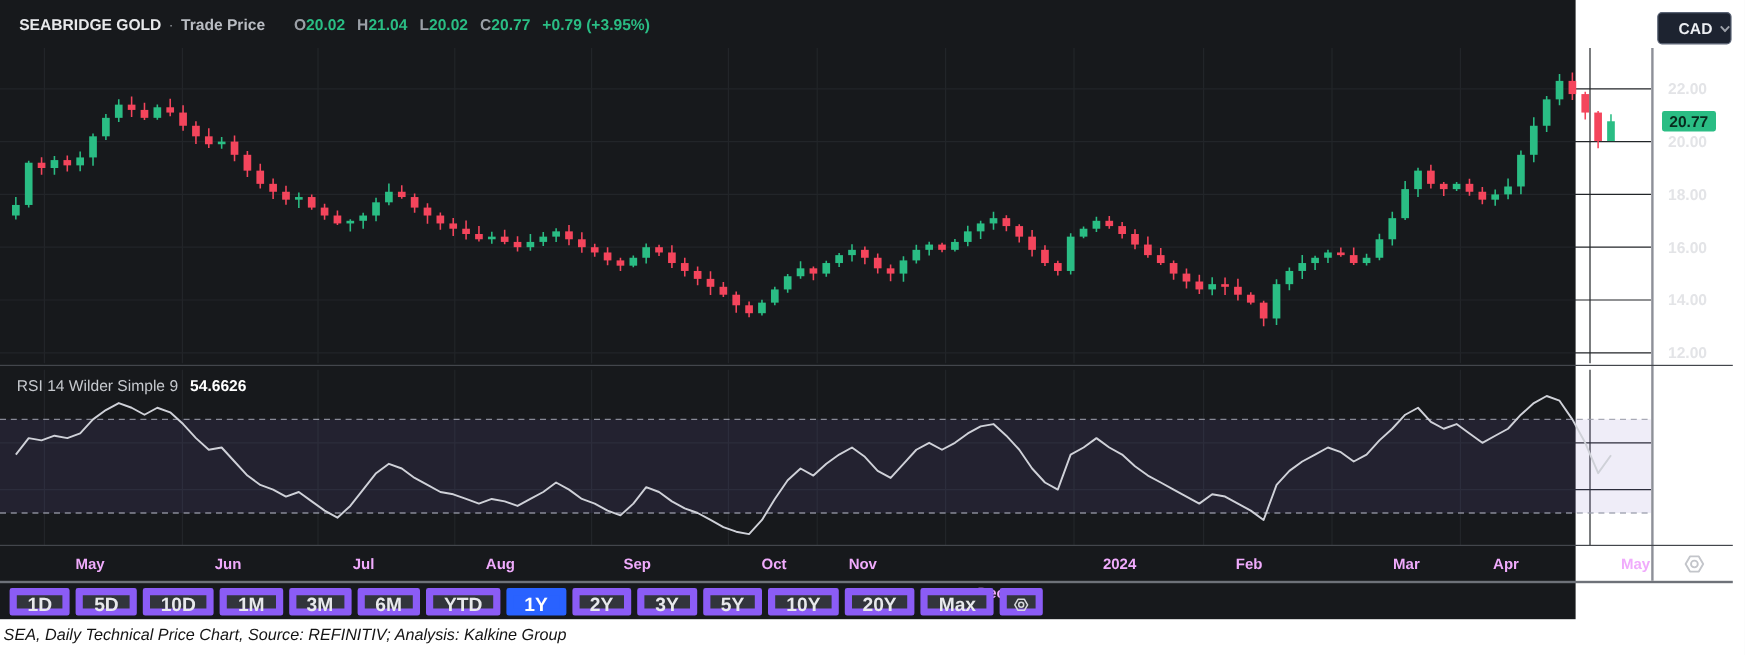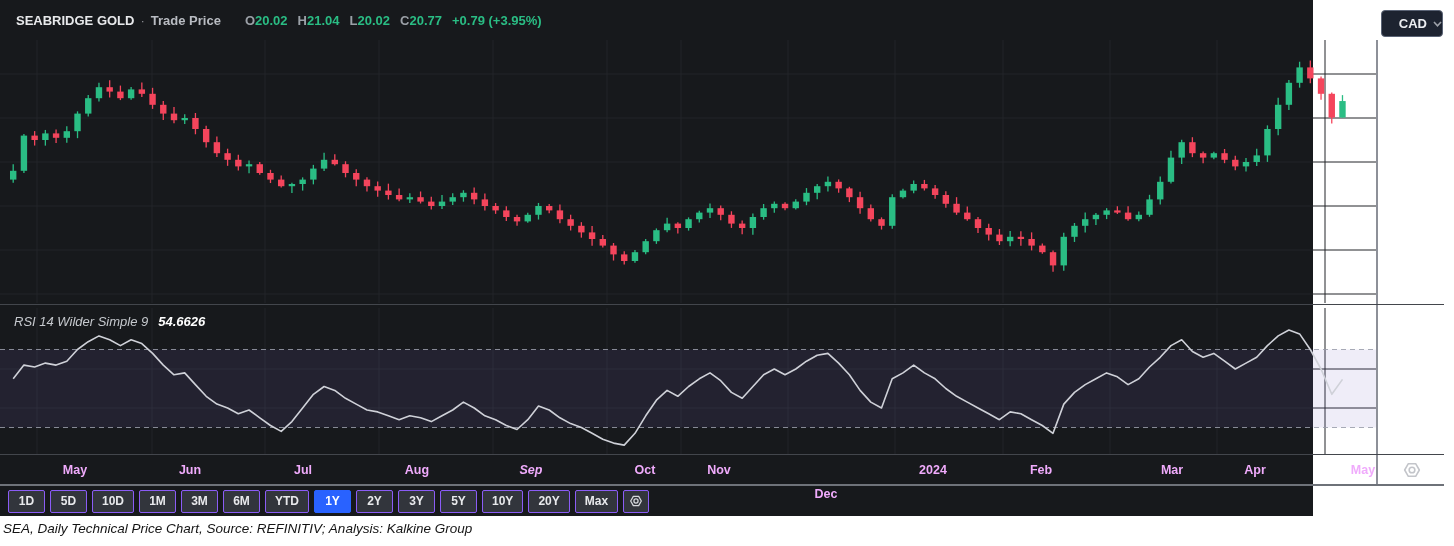--- a/index.html
+++ b/index.html
@@ -17,21 +17,21 @@
   .hdr .chg{color:#2abd84;margin-left:10px;}
 
   .cad-btn{position:absolute;left:1381px;top:10px;width:62px;height:27px;box-sizing:border-box;
            background:#1d2330;border:1px solid #5a6375;border-radius:4px;color:#eceef2;
            font-size:13px;font-weight:700;display:flex;align-items:center;justify-content:flex-end;gap:6px;
            font-family:"Liberation Sans",sans-serif;cursor:pointer;padding:0;}
 
   
   .price-panel{position:absolute;left:0;top:40px;width:1376px;height:263px;}
   .rsi-panel{position:absolute;left:0;top:308px;width:1376px;height:147px;}
-  .rsi-overlay{position:absolute;left:14px;top:314px;font-size:13px;color:#c6c9ce;white-space:nowrap;font-style:italic;}
+  .rsi-overlay{position:absolute;left:14px;top:314px;font-size:13px;color:#c6c9ce;white-space:nowrap;}
   .rsi-overlay .val{color:#ffffff;font-weight:700;margin-left:10px;}
 
   
   .axis-line{position:absolute;left:1376px;top:40px;width:0;height:415px;border-left:2px solid #8d9098;}
   .paxis{position:absolute;left:1378px;top:40px;width:66px;height:263px;}
   .raxis{position:absolute;left:1378px;top:308px;width:66px;height:147px;}
   .tick{position:absolute;left:12px;transform:translateY(-50%);font-size:13px;font-weight:700;color:#e3e4e7;white-space:nowrap;}
   .badge{position:absolute;left:7px;transform:translateY(-50%);font-size:13px;font-weight:700;
          padding:1px 6px;border-radius:2px;white-space:nowrap;}
   .badge.green{background:#2abd84;color:#082b1e;}
@@ -46,22 +46,22 @@
   
   .timeline{position:absolute;left:0;top:455px;width:1376px;height:29px;}
   .timeline .m{position:absolute;top:50%;transform:translate(-50%,-50%);font-size:12.5px;font-weight:700;color:#f0abfc;}
   .tl-vline{position:absolute;left:1376px;top:455px;height:29px;border-left:2px solid #8d9098;}
   .icon-btn{position:absolute;background:transparent;border:none;padding:0;cursor:pointer;line-height:0;}
   .tl-gear{left:1401px;top:459px;}
 
   
   .toolbar{position:absolute;left:0;top:486px;width:1444px;height:30px;display:flex;align-items:center;padding-left:8px;box-sizing:border-box;}
   .rng{height:23px;min-width:37px;padding:0 9px;margin-right:5px;box-sizing:border-box;
-       background:#32353c;border:1px solid #8b5cf6;border-radius:2px;color:#e8e9ec;
-       font-size:12px;font-weight:700;font-family:"Liberation Sans",sans-serif;cursor:pointer;}
+       background:#32353c;border:6px solid #8b5cf6;border-radius:2px;color:#e8e9ec;
+       font-size:16px;font-weight:700;font-family:"Liberation Sans",sans-serif;cursor:pointer;}
   .rng.active{background:#2962ff;border-color:#2962ff;color:#ffffff;}
   .rng.gear{min-width:26px;padding:0 4px;line-height:0;}
   .datepicker{height:23px;margin-left:18px;padding:0 9px;display:flex;align-items:center;gap:7px;
        background:#101216;border:1px solid #43464d;border-radius:2px;color:#cdd0d5;
        font-size:12.5px;font-weight:700;font-family:"Liberation Sans",sans-serif;cursor:pointer;}
 
   
   .caption{position:absolute;left:3px;top:521px;font-size:13.5px;font-style:italic;color:#141414;
            font-family:"Liberation Sans",sans-serif;}
 </style>
@@ -378,31 +378,40 @@
           <line x1="0" y1="119.5" x2="1376" y2="119.5" stroke="#9a9daa" stroke-width="1.2" stroke-dasharray="5 4" opacity="0.85"></line>
           <polyline points="13.2,70.8 23.9,57.1 34.6,59.0 45.4,55.1 56.1,57.1 66.8,53.2 77.5,41.5 88.2,33.7 99.0,27.9 109.7,31.8 120.4,37.6 131.1,31.8 141.8,35.6 152.6,45.4 163.3,57.1 174.0,66.8 184.7,64.9 195.4,76.6 206.2,88.3 216.9,96.1 227.6,100.0 238.3,105.8 249.0,102.0 259.8,109.8 270.5,117.5 281.2,123.4 291.9,113.6 302.6,100.0 313.4,86.3 324.1,78.5 334.8,82.4 345.5,90.3 356.2,96.1 367.0,102.0 377.7,103.9 388.4,107.8 399.1,111.7 409.8,107.8 420.6,109.8 431.3,113.6 442.0,107.8 452.7,102.0 463.4,94.1 474.2,100.0 484.9,107.8 495.6,111.7 506.3,117.5 517.0,121.5 527.8,111.7 538.5,98.0 549.2,102.0 559.9,109.8 570.6,115.6 581.4,119.5 592.1,125.3 602.8,131.2 613.5,135.1 624.2,137.1 635.0,125.3 645.7,107.8 656.4,92.2 667.1,82.4 677.8,88.3 688.6,78.5 699.3,70.8 710.0,64.9 720.7,72.7 731.4,84.4 742.2,90.3 752.9,78.5 763.6,66.8 774.3,61.0 785.0,66.8 795.8,61.0 806.5,53.2 817.2,47.3 827.9,45.4 838.6,55.1 849.4,66.8 860.1,82.4 870.8,94.1 881.5,100.0 892.2,70.8 903.0,64.9 913.7,57.1 924.4,64.9 935.1,70.8 945.8,80.5 956.6,88.3 967.3,94.1 978.0,100.0 988.7,105.8 999.4,111.7 1010.2,103.9 1020.9,105.8 1031.6,111.7 1042.3,117.5 1053.0,125.3 1063.8,96.1 1074.5,84.4 1085.2,76.6 1095.9,70.8 1106.6,64.9 1117.4,68.8 1128.1,76.6 1138.8,70.8 1149.5,59.0 1160.2,49.3 1171.0,37.6 1181.7,31.8 1192.4,43.5 1203.1,49.3 1213.8,45.4 1224.6,53.2 1235.3,61.0 1246.0,55.1 1256.7,49.3 1267.4,37.6 1278.2,27.9 1288.9,22.0 1299.6,25.9 1310.3,41.5 1321.0,61.0 1331.8,86.3 1342.5,71.4" fill="none" stroke="#cfd1d8" stroke-width="1.6" stroke-linejoin="round"></polyline>
         </svg>
     </div>
 
     <div class="rsi-overlay">
       <span>RSI 14 Wilder Simple 9</span><span class="val">54.6626</span>
     </div>
 
     <div class="axis-line"></div>
+    <div class="paxis" id="paxis">
+        <div class="tick" style="top: 34px;">22.00</div>
+        <div class="tick" style="top: 78px;">20.00</div>
+        <div class="tick" style="top: 122px;">18.00</div>
+        <div class="tick" style="top: 166px;">16.00</div>
+        <div class="tick" style="top: 210px;">14.00</div>
+        <div class="tick" style="top: 254px;">12.00</div>
+        <div class="badge green" style="top: 61.06px;">20.77</div>
+      </div>
 
     <div class="sep s1"></div>
     <div class="sep s2"></div>
     <div class="sep s3"></div>
 
     <div class="timeline" id="timeline">
         <span class="m" style="left: 75px;">May</span>
         <span class="m" style="left: 190px;">Jun</span>
         <span class="m" style="left: 303px;">Jul</span>
         <span class="m" style="left: 417px; text-align: right;">Aug</span>
-        <span class="m" style="left: 531px; font-style: italic;">Sep</span>
+        <span class="m" style="left: 531px;">Sep</span>
         <span class="m" style="left: 645px;">Oct</span>
         <span class="m" style="left: 719px;">Nov</span>
         <span class="m" style="left: 826px; margin-top: 24px;">Dec</span>
         <span class="m" style="left: 933px;">2024</span>
         <span class="m" style="left: 1041px;">Feb</span>
         <span class="m" style="left: 1148px; padding-left: 48px;">Mar</span>
         <span class="m" style="left: 1255px;">Apr</span>
         <span class="m" style="left: 1363px;">May</span>
       </div>
     <div class="tl-vline"></div>

